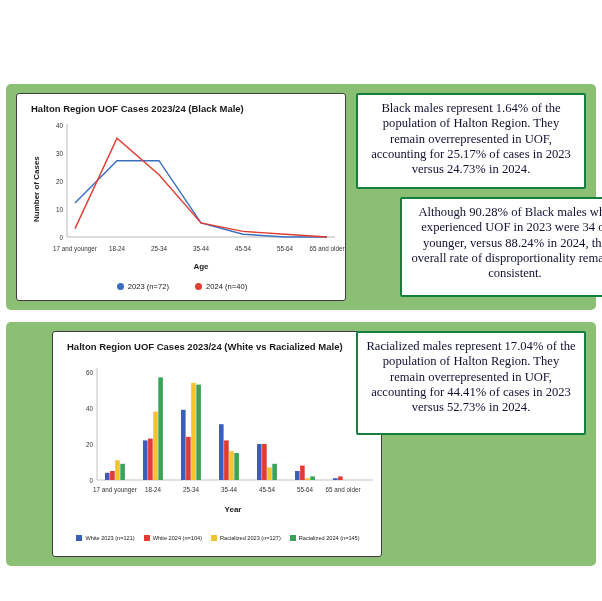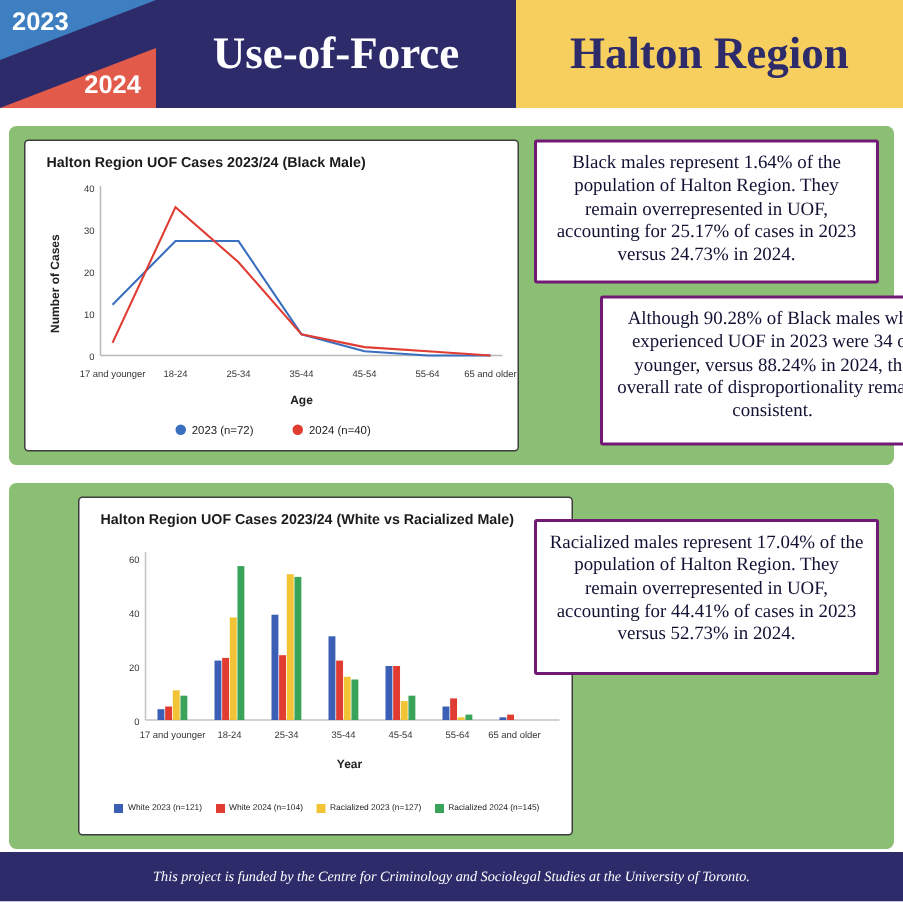--- a/index.html
+++ b/index.html
@@ -97,32 +97,32 @@
     font-family: "Liberation Sans", sans-serif;
     font-weight: bold;
     font-size: 9.5px;
     color: #1a1a1a;
     padding: 9px 0 0 14px;
   }
 
   .text-card {
     position: absolute;
     background: #ffffff;
-    border: 2px solid #701a75;
+    border: 2px solid #15803d;
     border-radius: 2px;
     color: #111133;
     text-align: center;
     font-size: 12.6px;
     line-height: 1.22;
     padding: 6px 8px;
     font-family: "Liberation Serif", serif;
   }
   .t1 { left: 350px; top: 9px;  width: 230px; height: 96px; }
   .t2 { left: 350px; top: 113px; width: 230px; height: 100px; margin-left: 44px; }
-  .t3 { left: 350px; top: 24px;  width: 230px; height: 104px; }
+  .t3 { left: 350px; top: 9px;  width: 230px; height: 104px; }
   .t4 { left: 350px; top: 121px; width: 230px; height: 112px; }
 
   
   .footer {
     position: absolute;
     left: 0; bottom: 0;
     width: 602px; height: 33px;
     background: #2e2b6b;
     color: #ffffff;
     display: flex; align-items: center; justify-content: center;
@@ -173,30 +173,20 @@
     color: #222;
     white-space: nowrap;
   }
   .sq { width: 6px; height: 6px; display: inline-block; }
 </style>
 </head>
 <body>
 
 <div class="page">
 
-  <div class="header">
-    <div class="hdr-years">
-      <div class="tri-top"></div>
-      <div class="tri-bot"></div>
-      <div class="y1">2023</div>
-      <div class="y2">2024</div>
-    </div>
-    <div class="hdr-title">Use-of-Force</div>
-    <div class="hdr-region">Halton Region</div>
-  </div>
 
   <div class="panel panel-1">
 
     <div class="chart-card card-chart-1">
       <div class="chart-title">Halton Region UOF Cases 2023/24 (Black Male)</div>
 
       <div class="lc-wrap">
         <svg class="lc-svg" width="330" height="172" viewBox="0 0 330 172">
 
           <text class="axis-label" transform="translate(22,108) rotate(-90)">Number of Cases</text>
@@ -318,15 +308,14 @@
             <span class="sq" style="background:#3aa35a"></span>
             <span>Racialized 2024 (n=145)</span>
           </div>
         </div>
       </div>
     </div>
 
     <div class="text-card t3">Racialized males represent 17.04% of the population of Halton Region. They remain overrepresented in UOF, accounting for 44.41% of cases in 2023 versus 52.73% in 2024.</div>
   </div>
 
-  <div class="footer">This project is funded by the Centre for Criminology and Sociolegal Studies at the University of Toronto.</div>
 
 </div>
 
 </body></html>

